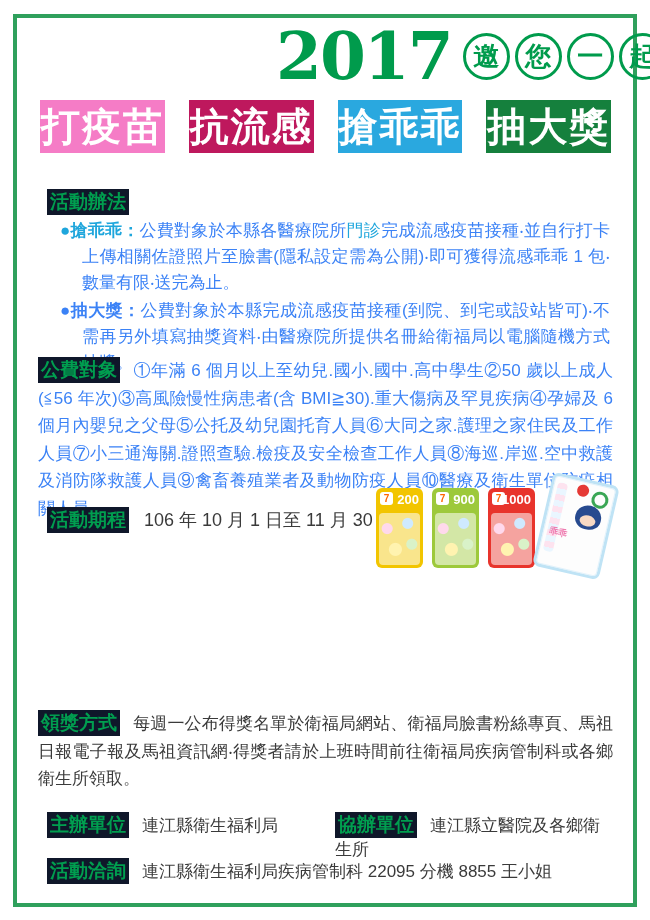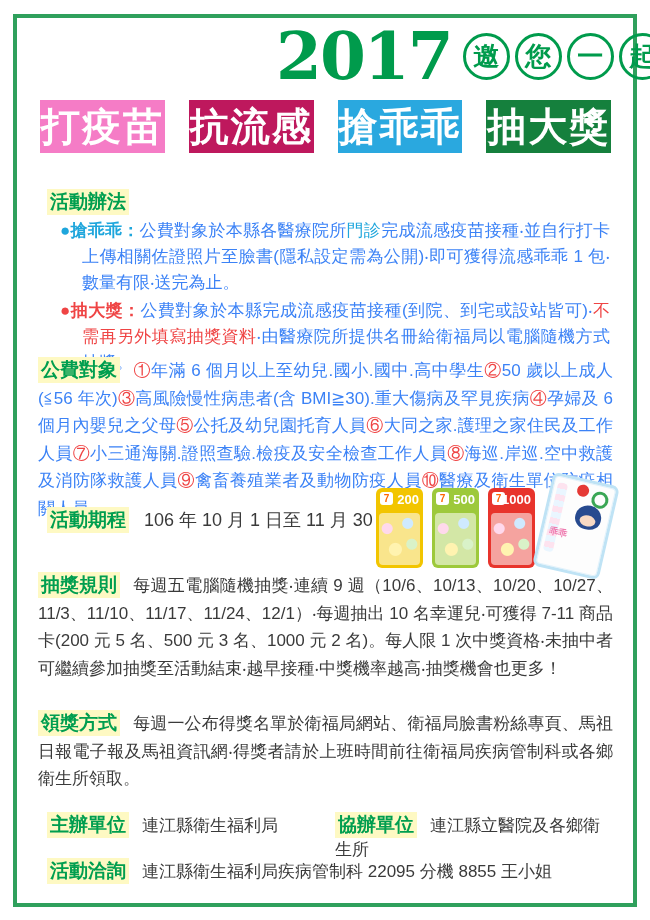--- a/index.html
+++ b/index.html
@@ -20,30 +20,30 @@
   .banners{position:absolute;left:40px;top:100px;right:39px;display:flex;gap:24px;}
   .banner{flex:1;height:53px;display:flex;align-items:center;justify-content:center;
           color:#fff;font-family:"DejaVu Serif",serif;font-weight:bold;font-size:39px;
           letter-spacing:2px;line-height:1;}
   .b-pink{background:#f57cc6;}
   .b-purple{background:#be185d;}
   .b-blue{background:#2aa8df;}
   .b-red{background:#15803d;}
 
   
-  .heading{display:inline-block;background:#fef9c3;color:#009e4f;font-weight:bold;
+  .heading{display:inline-block;background:#0f172a;color:#009e4f;font-weight:bold;
            font-size:19px;padding:1px 3px;line-height:24px;}
   .hgap{margin-right:13px;}
 
   
   .para{position:absolute;font-size:17px;line-height:27.5px;text-align:justify;}
   .bullet{padding-left:22px;text-indent:-22px;margin-bottom:2px;line-height:26px;
           font-size:17px;text-align:justify;}
   .seg-k{color:#3b82f6;}
-  .seg-red{color:#ef4444;}
+  .seg-red{color:#3b82f6;}
   .seg-cyan{color:#1fa6dc;}
   .bold{font-weight:bold;}
 
   .method-heading{position:absolute;left:47px;top:189px;}
   .method-bullets{position:absolute;left:60px;top:218px;right:40px;}
   .eligibility{left:38px;top:357px;right:37px;}
   .schedule{position:absolute;left:47px;top:507px;font-size:18px;}
   .schedule .date{margin-left:2px;color:#3a3a3a;}
   .rules{left:38px;top:572px;right:37px;}
   .claim{left:38px;top:710px;right:37px;}
@@ -122,40 +122,37 @@
   </div>
 
   <div class="prize-art">
     <div class="card c1">
       <div class="card-logo">7</div>
       <div class="card-num">200</div>
       <div class="card-art"></div>
     </div>
     <div class="card c2">
       <div class="card-logo">7</div>
-      <div class="card-num">500</div>
+      <div class="card-num">900</div>
       <div class="card-art"></div>
     </div>
     <div class="card c3">
       <div class="card-logo">7</div>
       <div class="card-num">1000</div>
       <div class="card-art"></div>
     </div>
     <div class="snack">
       <div class="snack-stripe"></div>
       <div class="snack-dot"></div>
       <div class="snack-ring"></div>
       <div class="snack-face"></div>
       <div class="snack-text">乖乖</div>
     </div>
   </div>
 
-  <div class="para rules">
-    <span class="heading hgap">抽獎規則</span><span>每週五電腦隨機抽獎‧連續 9 週（10/6、10/13、10/20、10/27、11/3、11/10、11/17、11/24、12/1）‧每週抽出 10 名幸運兒‧可獲得 7-11 商品卡(200 元 5 名、500 元 3 名、1000 元 2 名)。每人限 1 次中獎資格‧未抽中者可繼續參加抽獎至活動結束‧越早接種‧中獎機率越高‧抽獎機會也更多！</span>
-  </div>
 
   <div class="para claim">
     <span class="heading hgap">領獎方式</span><span>每週一公布得獎名單於衛福局網站、衛福局臉書粉絲專頁、馬祖日報電子報及馬祖資訊網‧得獎者請於上班時間前往衛福局疾病管制科或各鄉衛生所領取。</span>
   </div>
 
   <div class="org-row">
     <span>
       <span class="heading hgap">主辦單位</span><span>連江縣衛生福利局</span>
     </span>
     <span class="org-co">

